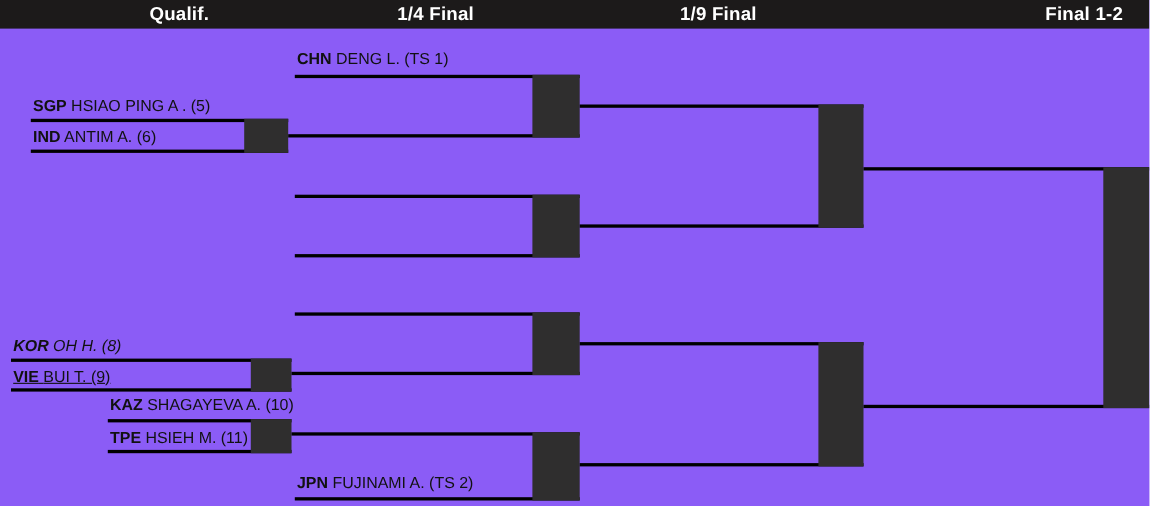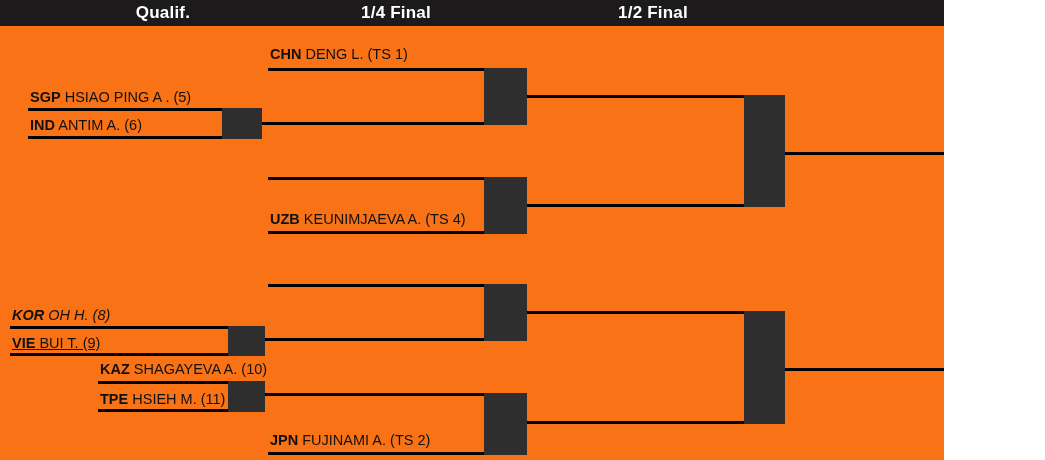--- a/index.html
+++ b/index.html
@@ -1,17 +1,17 @@
 <!DOCTYPE html>
 <html><head>
 <meta charset="utf-8">
 <style>
   html,body{margin:0;padding:0;background:#fff;}
   body{font-family:"Liberation Sans",sans-serif;}
-  #bracket{position:relative;width:944px;height:460px;background:#f97316;overflow:hidden;}
+  #bracket{position:relative;width:1045px;height:460px;background:#8b5cf6;overflow:hidden;}
 
   
   .hdr{position:absolute;left:0;top:0;width:1045px;height:26px;background:#1c1a1a;}
   .hdr-cell{position:absolute;top:0;height:26px;line-height:25px;text-align:center;
             color:#fff;font-weight:bold;font-size:17px;letter-spacing:.2px;}
 
   
   .nm{position:absolute;white-space:nowrap;font-size:14.5px;color:#111;line-height:14px;}
   .nm b{font-weight:bold;}
   .nm span{font-weight:normal;}
@@ -22,21 +22,21 @@
   .conn{position:absolute;background:#000;height:3px;}
 </style>
 </head>
 <body>
 
 <div id="bracket">
 
   <div class="hdr">
     <div class="hdr-cell" style="left:63px;width:200px;">Qualif.</div>
     <div class="hdr-cell" style="left:296px;width:200px;">1/4 Final</div>
-    <div class="hdr-cell" style="left:553px;width:200px;">1/2 Final</div>
+    <div class="hdr-cell" style="left:553px;width:200px;">1/9 Final</div>
     <div class="hdr-cell" style="left:821px;width:200px;text-align:right;">Final 1-2</div>
   </div>
 
   <div class="nm" style="left:30px;top:90px;">
     <b>SGP</b>
     <span>HSIAO PING A . (5)</span>
   </div>
   <div class="hline" style="left:28px;top:108px;width:234px;"></div>
   <div class="nm" style="left:30px;top:118px;">
     <b>IND</b>
@@ -71,24 +71,20 @@
 
   <div class="nm" style="left:270px;top:47px;">
     <b>CHN</b>
     <span>DENG L. (TS 1)</span>
   </div>
   <div class="hline" style="left:268px;top:68px;width:259px;"></div>
   <div class="hline" style="left:262px;top:122px;width:265px;"></div>
   <div class="blk" style="left:484px;top:68px;width:43px;height:57px;"></div>
 
   <div class="hline" style="left:268px;top:177px;width:259px;"></div>
-  <div class="nm" style="left:270px;top:212px;">
-    <b>UZB</b>
-    <span>KEUNIMJAEVA A. (TS 4)</span>
-  </div>
   <div class="hline" style="left:268px;top:231px;width:259px;"></div>
   <div class="blk" style="left:484px;top:177px;width:43px;height:57px;"></div>
 
   <div class="hline" style="left:268px;top:284px;width:259px;"></div>
   <div class="hline" style="left:265px;top:338px;width:262px;"></div>
   <div class="blk" style="left:484px;top:284px;width:43px;height:57px;"></div>
 
   <div class="hline" style="left:265px;top:393px;width:262px;"></div>
   <div class="nm" style="left:270px;top:433px;">
     <b>JPN</b>

